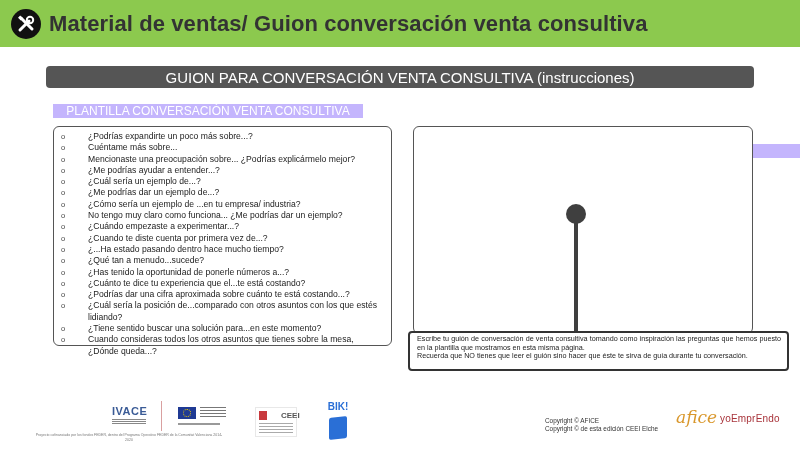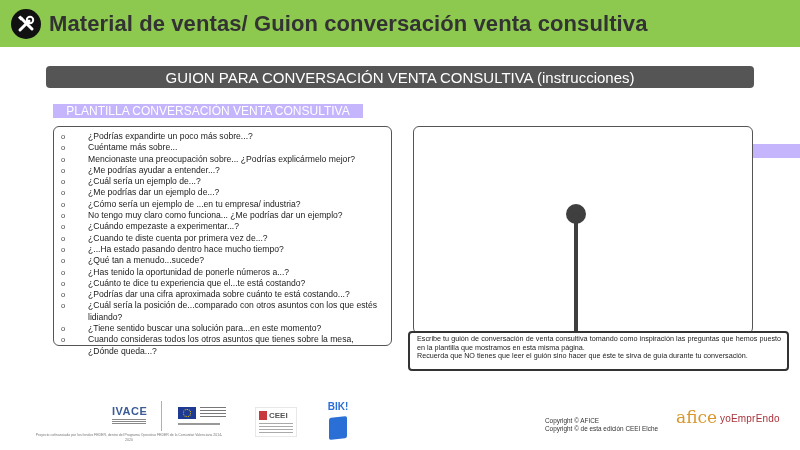--- a/index.html
+++ b/index.html
@@ -80,28 +80,28 @@
   .logo-eu { position: absolute; left: 178px; top: 12px; display: flex; align-items: flex-start; }
   .eu-flag { width: 18px; height: 12px; background: #1f3a93; position: relative; }
   .eu-flag::after { content: ""; position: absolute; left: 5px; top: 2px; width: 6px; height: 6px; border: 1px dotted #f5d000; border-radius: 50%; }
   .eu-lines { margin-left: 4px; width: 26px; height: 12px; background: repeating-linear-gradient(180deg, #777 0 1px, transparent 1px 3px); }
   .eu-cap { position: absolute; left: 178px; top: 28px; width: 42px; height: 2px; background: #999; }
   .fine-print { position: absolute; left: 34px; top: 38px; width: 190px; font-size: 3.5px; color: #777; text-align: center; line-height: 4.5px; }
   .logo-ceei {
     position: absolute; left: 255px; top: 12px; width: 42px; height: 30px;
     border: 1px solid #e8e8e8; padding: 3px;
   }
-  .ceei-word { font-size: 8px; font-weight: bold; color: #555; border-left: 8px solid #c8393d; padding-left: 2px; line-height: 9px; }
+  .ceei-word { font-size: 8px; font-weight: bold; color: #555; border-left: 8px solid #c8393d; padding-left: 14px; line-height: 9px; }
   .ceei-sub { margin-top: 3px; height: 10px; background: repeating-linear-gradient(180deg, #aaa 0 1px, transparent 1px 3px); }
   .logo-bik { position: absolute; left: 326px; top: 6px; width: 24px; text-align: center; }
   .bik-word { font-size: 10px; font-weight: bold; color: #2a6fd6; line-height: 11px; }
   .bik-cube { width: 18px; height: 22px; margin: 5px auto 0; background: #2a6fd6; border-radius: 2px; transform: skewY(-6deg); }
 
   .copyright { position: absolute; left: 545px; top: 417px; font-size: 6.4px; line-height: 8px; color: #333; }
-  .logo-afice { position: absolute; left: 676px; top: 407px; font-family: "DejaVu Serif", serif; font-size: 17px; color: #d9972b; }
+  .logo-afice { position: absolute; left: 676px; top: 407px; font-family: "DejaVu Serif", serif; font-style: italic; font-size: 17px; color: #d9972b; }
   .logo-yoemprendo { position: absolute; left: 720px; top: 413px; font-size: 10px; color: #a8333a; letter-spacing: 0.2px; }
 </style>
 </head>
 <body>
 
 <div class="header-bar">
   <div class="header-icon">
     <svg width="20" height="20" viewBox="0 0 20 20">
       <path d="M4 16 L13 7" stroke="#fff" stroke-width="3" stroke-linecap="round"></path>
       <circle cx="14" cy="6" r="3.2" fill="none" stroke="#fff" stroke-width="2"></circle>

